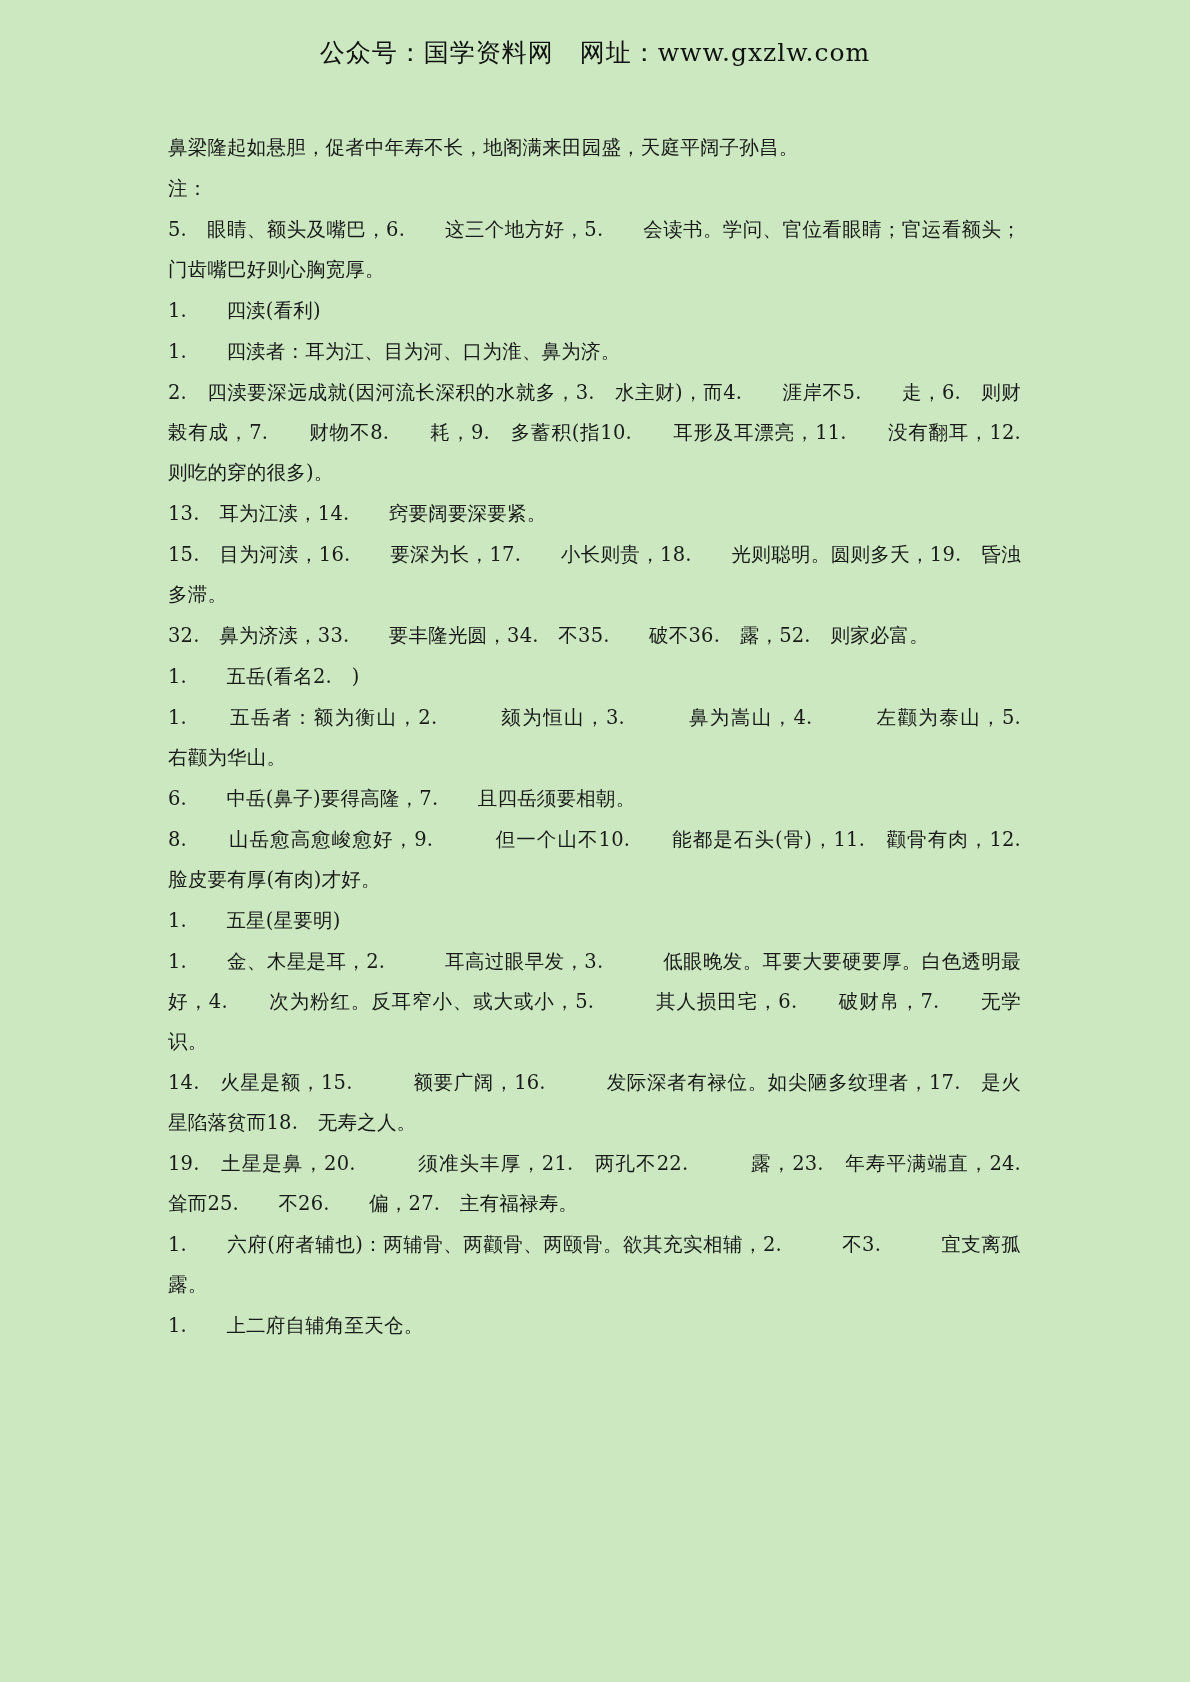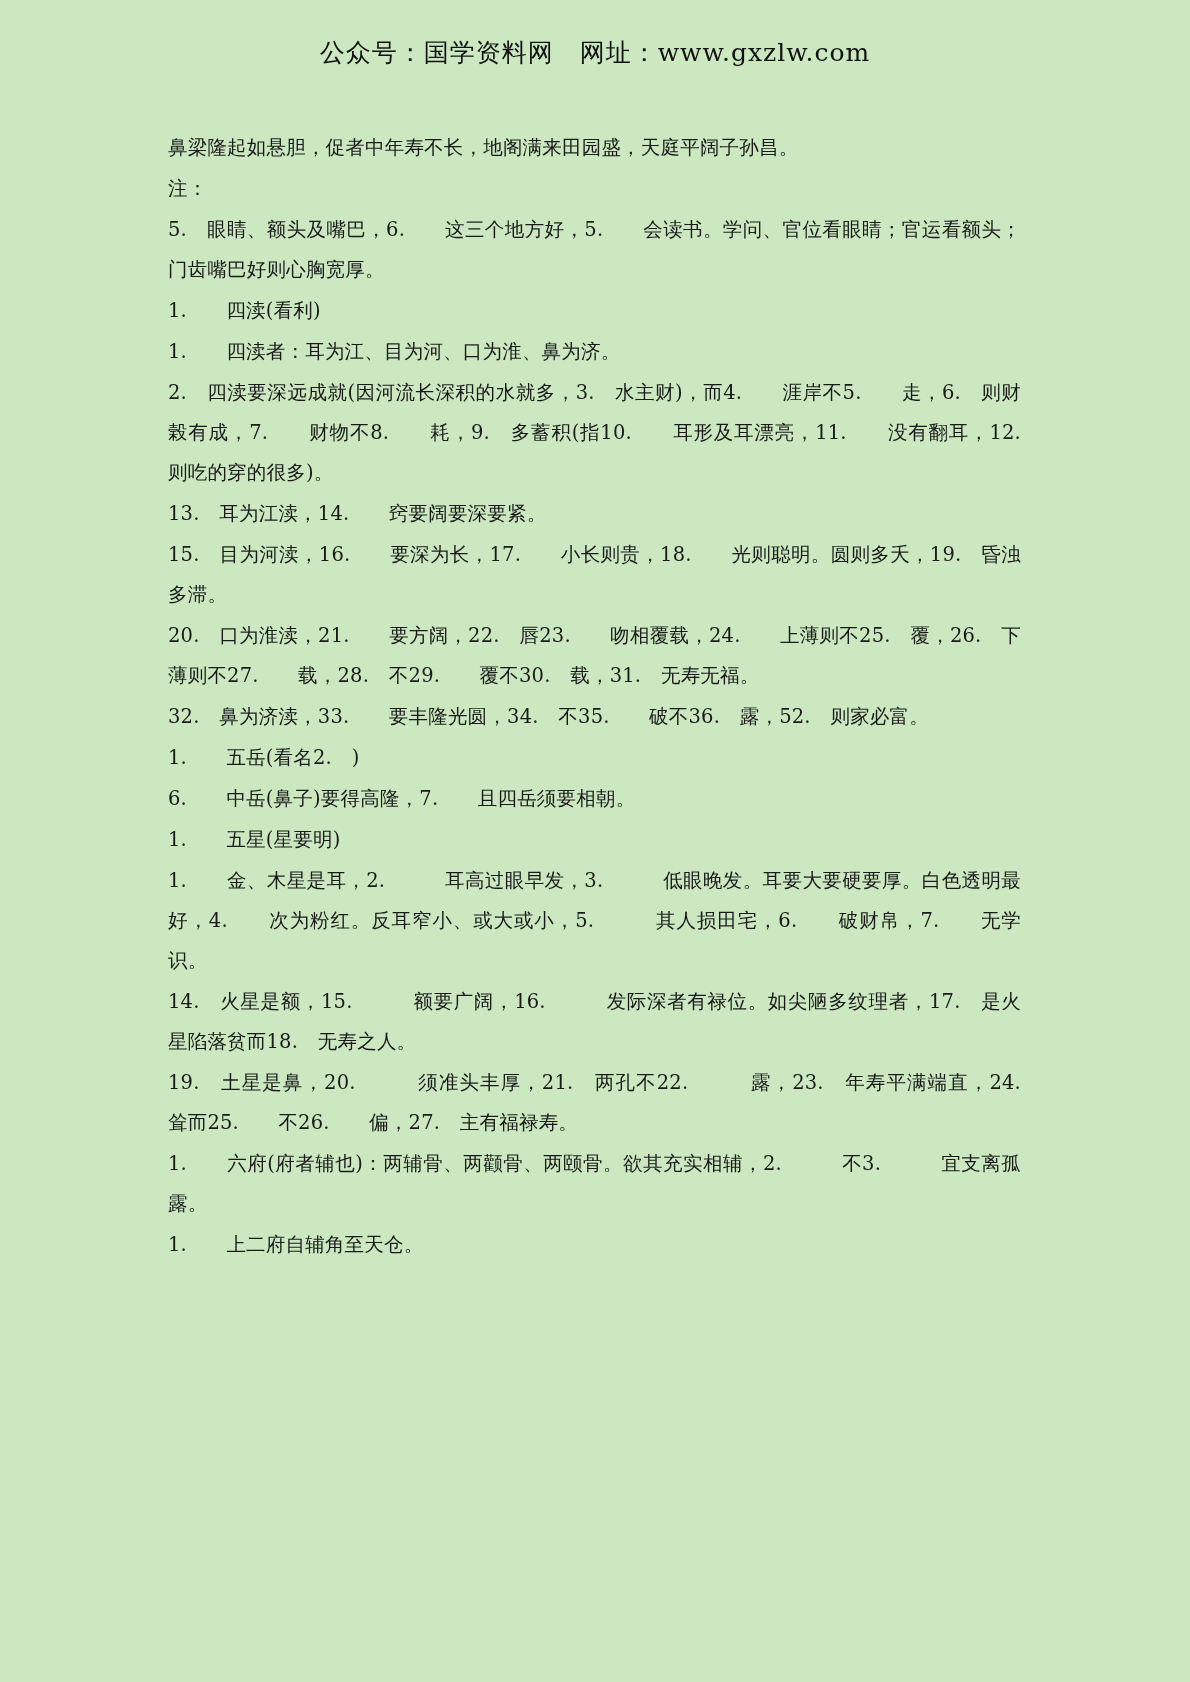--- a/index.html
+++ b/index.html
@@ -59,24 +59,25 @@
 
   <div class="content">
     <p class="para">鼻梁隆起如悬胆，促者中年寿不长，地阁满来田园盛，天庭平阔子孙昌。</p>
     <p class="para">注：</p>
     <p class="para">5.　眼睛、额头及嘴巴，6.　　这三个地方好，5.　　会读书。学问、官位看眼睛；官运看额头；门齿嘴巴好则心胸宽厚。</p>
     <p class="para">1.　　四渎(看利)</p>
     <p class="para">1.　　四渎者：耳为江、目为河、口为淮、鼻为济。</p>
     <p class="para">2.　四渎要深远成就(因河流长深积的水就多，3.　水主财)，而4.　　涯岸不5.　　走，6.　则财榖有成，7.　　财物不8.　　耗，9.　多蓄积(指10.　　耳形及耳漂亮，11.　　没有翻耳，12.　则吃的穿的很多)。</p>
     <p class="para">13.　耳为江渎，14.　　窍要阔要深要紧。</p>
     <p class="para">15.　目为河渎，16.　　要深为长，17.　　小长则贵，18.　　光则聪明。圆则多夭，19.　昏浊多滞。</p>
-    <p class="para">20.　口为淮渎，21.　　要方阔，22.　唇23.　　吻相覆载，24.　　上薄则不25.　覆，26.　下薄则不27.　　载，28.　不29.　　覆不30.　载，31.　无寿无福。</p>
     <p class="para">32.　鼻为济渎，33.　　要丰隆光圆，34.　不35.　　破不36.　露，52.　则家必富。</p>
     <p class="para">1.　　五岳(看名2.　)</p>
+    <p class="para">1.　　五岳者：额为衡山，2.　　　颏为恒山，3.　　　鼻为嵩山，4.　　　左颧为泰山，5.　　右颧为华山。</p>
     <p class="para">6.　　中岳(鼻子)要得高隆，7.　　且四岳须要相朝。</p>
+    <p class="para">8.　　山岳愈高愈峻愈好，9.　　　但一个山不10.　　能都是石头(骨)，11.　颧骨有肉，12.　脸皮要有厚(有肉)才好。</p>
     <p class="para">1.　　五星(星要明)</p>
     <p class="para">1.　　金、木星是耳，2.　　　耳高过眼早发，3.　　　低眼晚发。耳要大要硬要厚。白色透明最好，4.　　次为粉红。反耳窄小、或大或小，5.　　　其人损田宅，6.　　破财帛，7.　　无学识。</p>
     <p class="para">14.　火星是额，15.　　　额要广阔，16.　　　发际深者有禄位。如尖陋多纹理者，17.　是火星陷落贫而18.　无寿之人。</p>
     <p class="para">19.　土星是鼻，20.　　　须准头丰厚，21.　两孔不22.　　　露，23.　年寿平满端直，24.　　耸而25.　　不26.　　偏，27.　主有福禄寿。</p>
     <p class="para">1.　　六府(府者辅也)：两辅骨、两颧骨、两颐骨。欲其充实相辅，2.　　　不3.　　　宜支离孤露。</p>
     <p class="para">1.　　上二府自辅角至天仓。</p>
   </div>
 
 </div>
 

